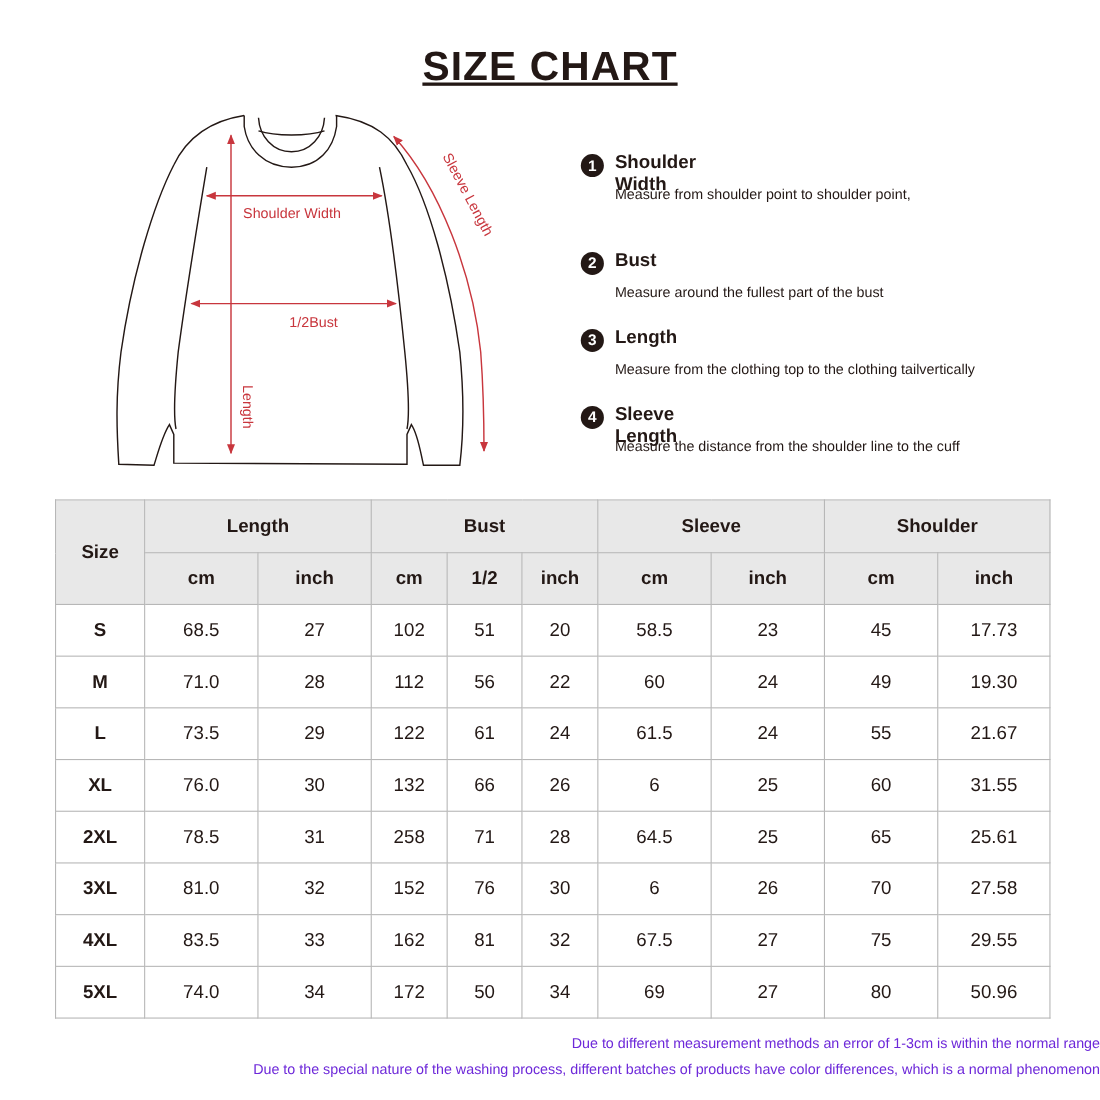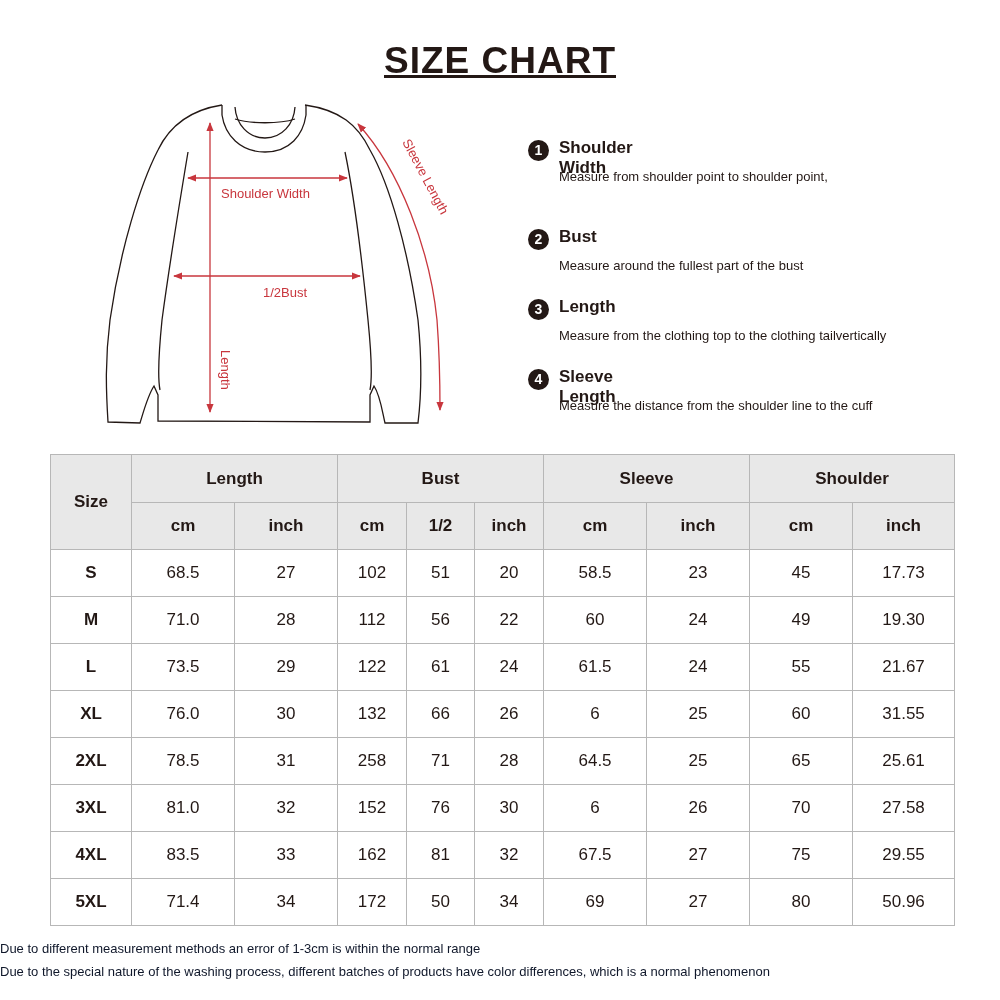--- a/index.html
+++ b/index.html
@@ -11,21 +11,21 @@
   .legend-item .badge{position:absolute;left:0;top:2px;width:21px;height:21px;border-radius:50%;background:#231815;color:#fff;font-weight:bold;font-size:14px;text-align:center;line-height:21px;}
   .legend-item .head{position:absolute;left:31px;top:0;font-size:17px;font-weight:bold;color:#231815;}
   .legend-item .desc{position:absolute;left:31px;top:29px;font-size:13px;line-height:19px;color:#231815;width:400px;}
   table.sizes{position:absolute;left:50px;top:454px;width:904px;border-collapse:collapse;table-layout:fixed;}
   table.sizes td, table.sizes th{border:1px solid #b7b7b7;text-align:center;padding:0;font-size:17px;}
   table.sizes th{background:#e8e8e8;font-weight:bold;color:#231815;}
   table.sizes tr.h1 th{height:47px;}
   table.sizes tr.h2 th{height:46px;}
   table.sizes tbody td{height:46px;color:#231815;}
   table.sizes tbody td.size{font-weight:bold;}
-  .footnote{position:absolute;left:0;width:1000px;text-align:left;font-size:13px;color:#0f172a;}
+  .footnote{position:absolute;left:0;width:1000px;text-align:right;font-size:13px;color:#6d28d9;}
 </style>
 </head>
 <body>
 
 <div class="title">SIZE CHART</div>
 
 <svg class="garment" viewBox="0 0 380 350" xmlns="http://www.w3.org/2000/svg">
   <defs>
     <marker id="ah" viewBox="0 0 10 10" refX="9" refY="5" markerWidth="7" markerHeight="7" orient="auto-start-reverse">
       <path d="M0,1 L10,5 L0,9 Z" fill="#c8363d"></path>
@@ -205,21 +205,21 @@
       <td>162</td>
       <td>81</td>
       <td>32</td>
       <td>67.5</td>
       <td>27</td>
       <td>75</td>
       <td>29.55</td>
     </tr>
     <tr>
       <td class="size">5XL</td>
-      <td>71.4</td>
+      <td>74.0</td>
       <td>34</td>
       <td>172</td>
       <td>50</td>
       <td>34</td>
       <td>69</td>
       <td>27</td>
       <td>80</td>
       <td>50.96</td>
     </tr>
   </tbody>

